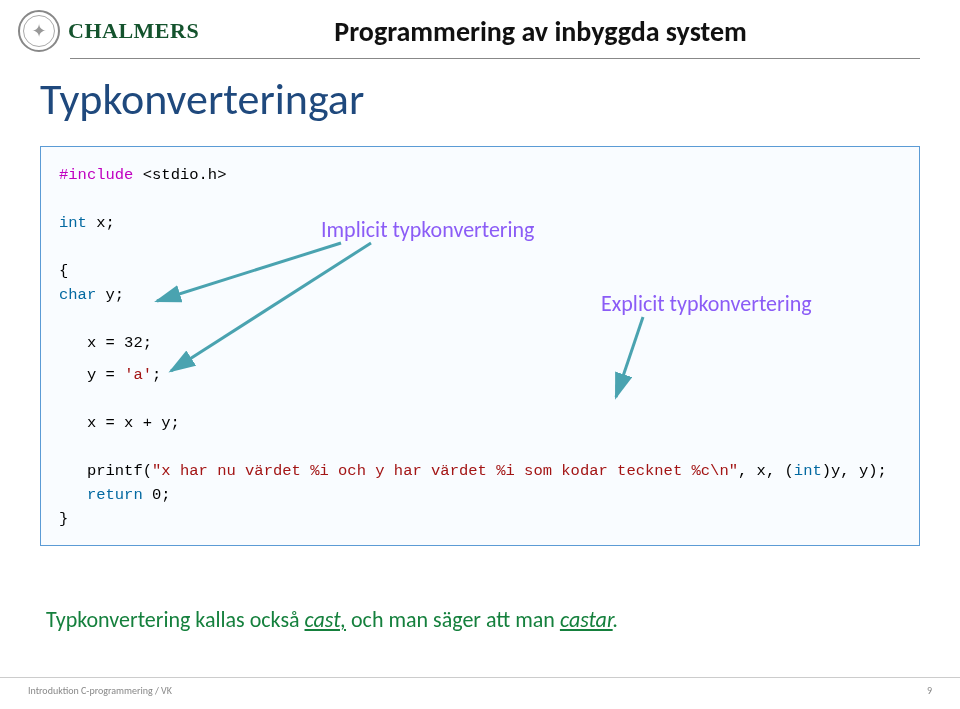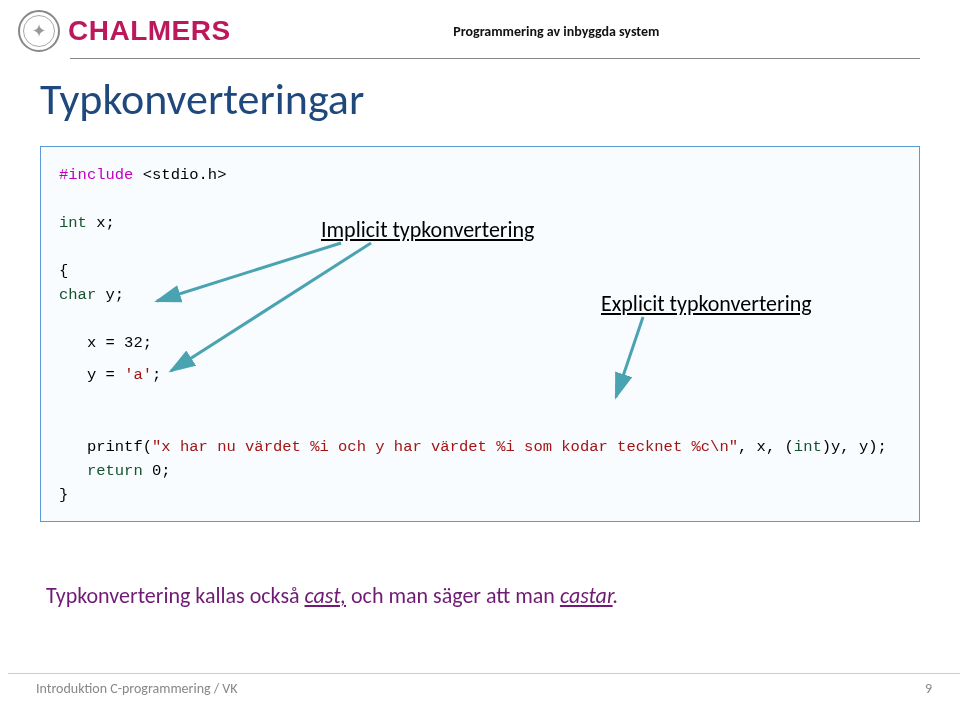--- a/index.html
+++ b/index.html
@@ -33,31 +33,31 @@
     height: 30px;
     border-radius: 50%;
     border: 1.5px solid #aaa;
     position: absolute;
   }
   .logo-star {
     font-size: 18px;
     color: #999;
   }
   .chalmers {
-    font-family: Liberation Sans, sans-serif;
+    font-family: Liberation Serif, serif;
     font-weight: bold;
-    font-size: 28px;
+    font-size: 22px;
     letter-spacing: 0.5px;
-    color: #be185d;
+    color: #14532d;
     margin-right: 60px;
   }
   .course-title {
     font-family: Calibri, Arial, sans-serif;
     font-weight: bold;
-    font-size: 14px;
+    font-size: 28px;
     color: #111;
     flex: 1;
     text-align: center;
     margin-right: 120px;
   }
   .header-rule {
     position: absolute;
     top: 58px;
     left: 70px;
     right: 40px;
@@ -78,60 +78,58 @@
     border: 1px solid #5b9bd5;
     background: #f9fcff;
     padding: 16px 18px 14px 18px;
     font-family: Consolas, "Courier New", monospace;
     font-size: 15.5px;
     line-height: 1.55;
     position: relative;
     color: #000;
     width: 880px;
   }
-  .kw  { color: #14532d; }
+  .kw  { color: #0369a1; }
   .str { color: #a31515; }
   .mag { color: #c000c0; }
   .annot {
     position: absolute;
     font-family: Calibri, Arial, sans-serif;
     font-size: 22px;
-    color: #000000;
-    text-decoration: underline;
+    color: #8b5cf6;
   }
   .annot-impl { left: 280px; top: 66px; }
   .annot-expl { left: 560px; top: 140px; }
   svg.arrows {
     position: absolute;
     left: 0; top: 0;
     width: 100%;
     height: 100%;
     pointer-events: none;
   }
   .closing {
     font-size: 22px;
-    color: #701a75;
+    color: #15803d;
     margin-top: 60px;
     margin-left: 6px;
   }
   .closing .u { text-decoration: underline; font-style: italic; }
   .closing .i { font-style: italic; }
   .footer {
     position: absolute;
     left: 0;
     right: 0;
     bottom: 12px;
     padding: 0 28px;
     display: flex;
     justify-content: space-between;
     align-items: center;
-    font-size: 14px;
+    font-size: 10px;
     color: #888;
     border-top: 1px solid #ccc;
-    margin-left: 8px;
   }
   .footer div { padding-top: 6px; }
 </style>
 </head>
 <body>
 
 <div class="header">
   <div class="logo-emblem">
     <span class="logo-star">✦</span>
   </div>
@@ -147,20 +145,21 @@
     <div><span class="mag">#include</span><span> &lt;stdio.h&gt;</span></div>
     <br>
     <div><span class="kw">int</span><span> x;</span></div>
     <br>
     <div><span>{</span></div>
     <div>   <span class="kw">char</span><span> y;</span></div>
     <br>
     <div style="white-space: pre;"><span>   x = 32;</span></div>
     <div style="white-space: pre; margin-top: 8px;"><span>   y = </span><span class="str">'a'</span><span>;</span></div>
     <br>
+    <div style="white-space: pre;"><span>   x = x + y;</span></div>
     <br>
     <div style="white-space: pre;"><span>   printf(</span><span class="str">"x har nu värdet %i och y har värdet %i som kodar tecknet %c\n"</span><span>, x, (</span><span class="kw">int</span><span>)y, y);</span></div>
     <div style="white-space: pre;"><span class="kw">   return</span><span> 0;</span></div>
     <div><span>}</span></div>
 
     
     <div class="annot annot-impl">Implicit typkonvertering</div>
     <div class="annot annot-expl">Explicit typkonvertering</div>
 
     

